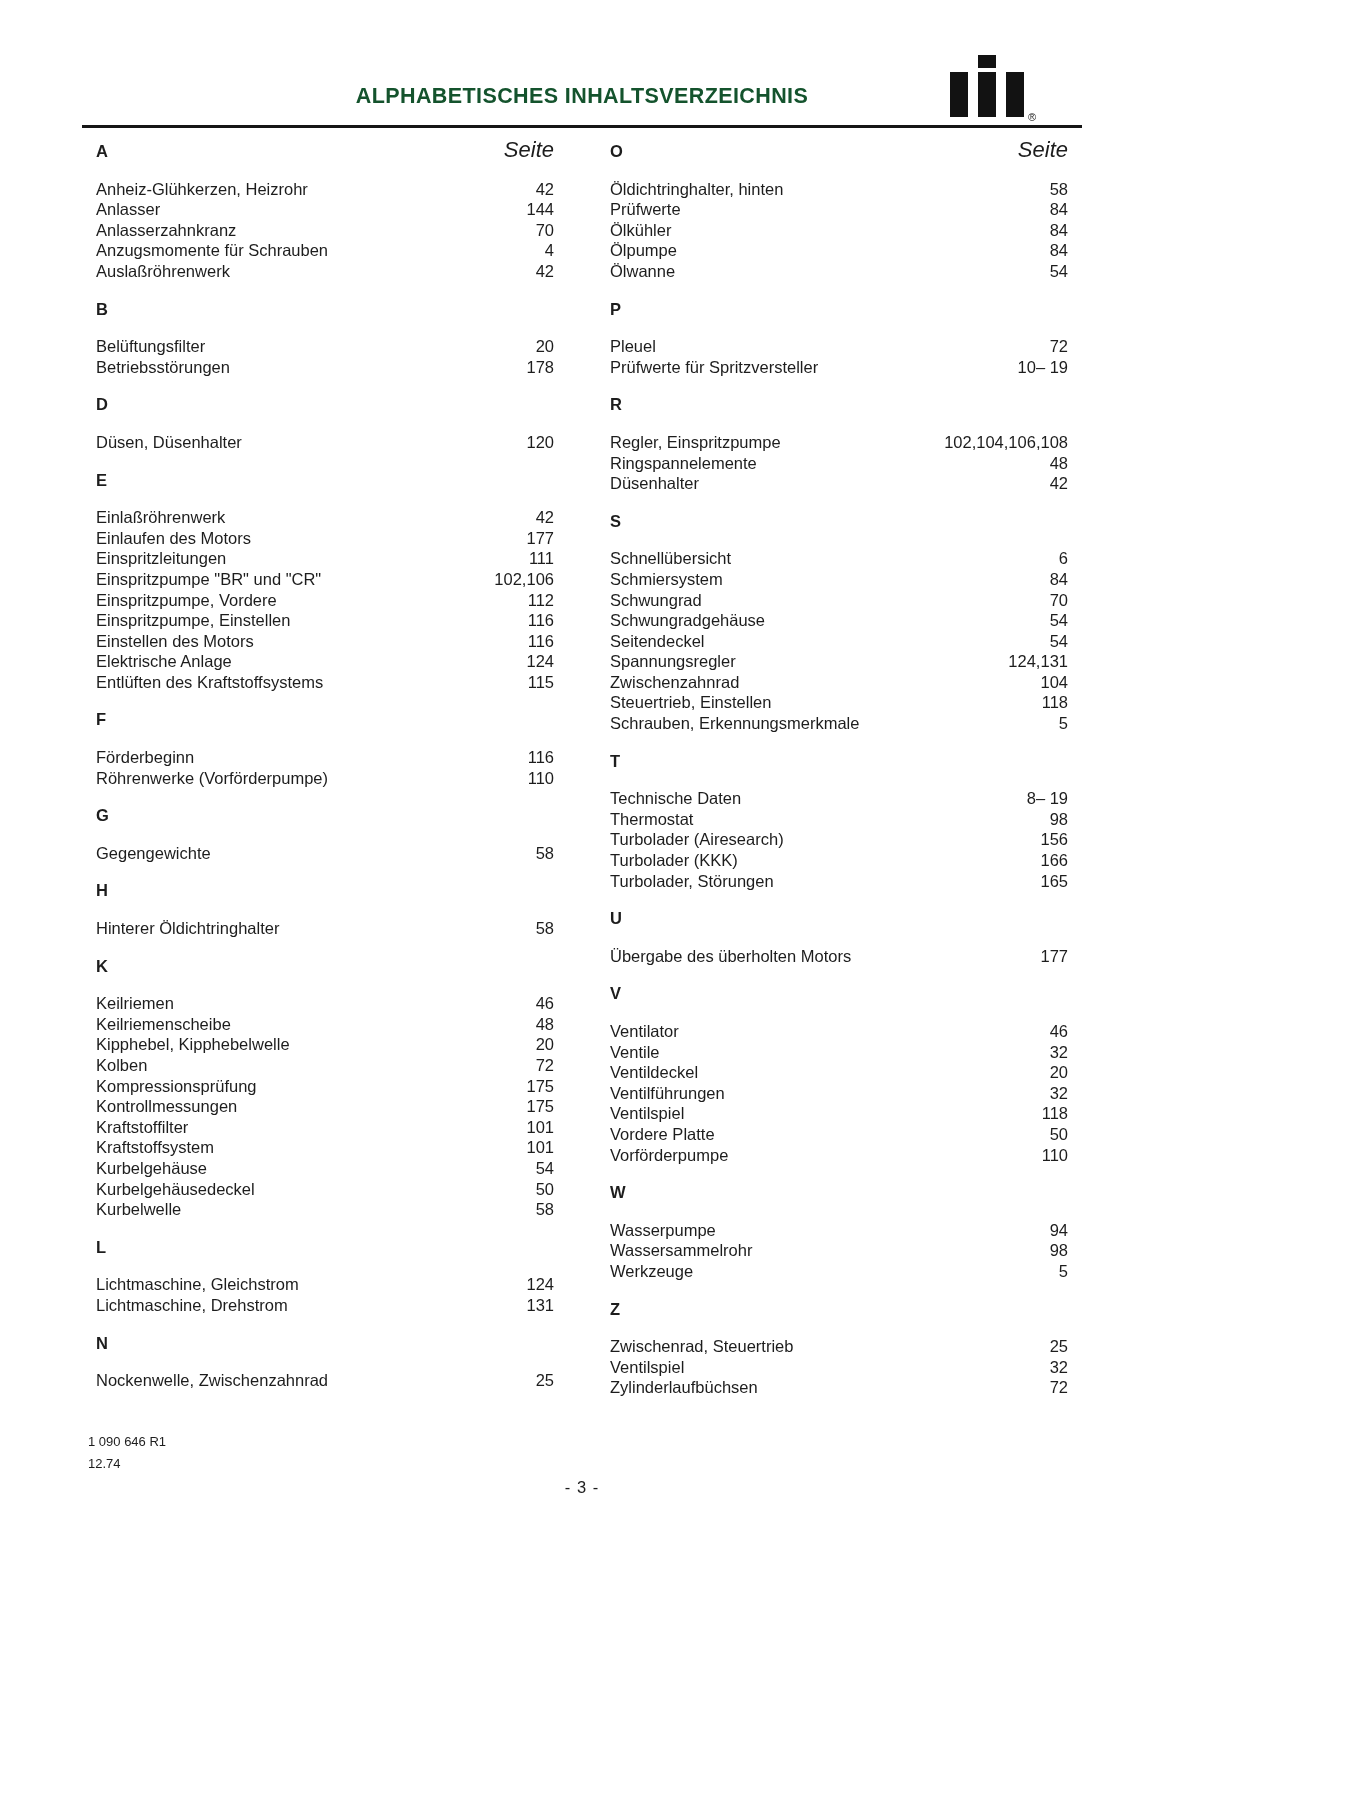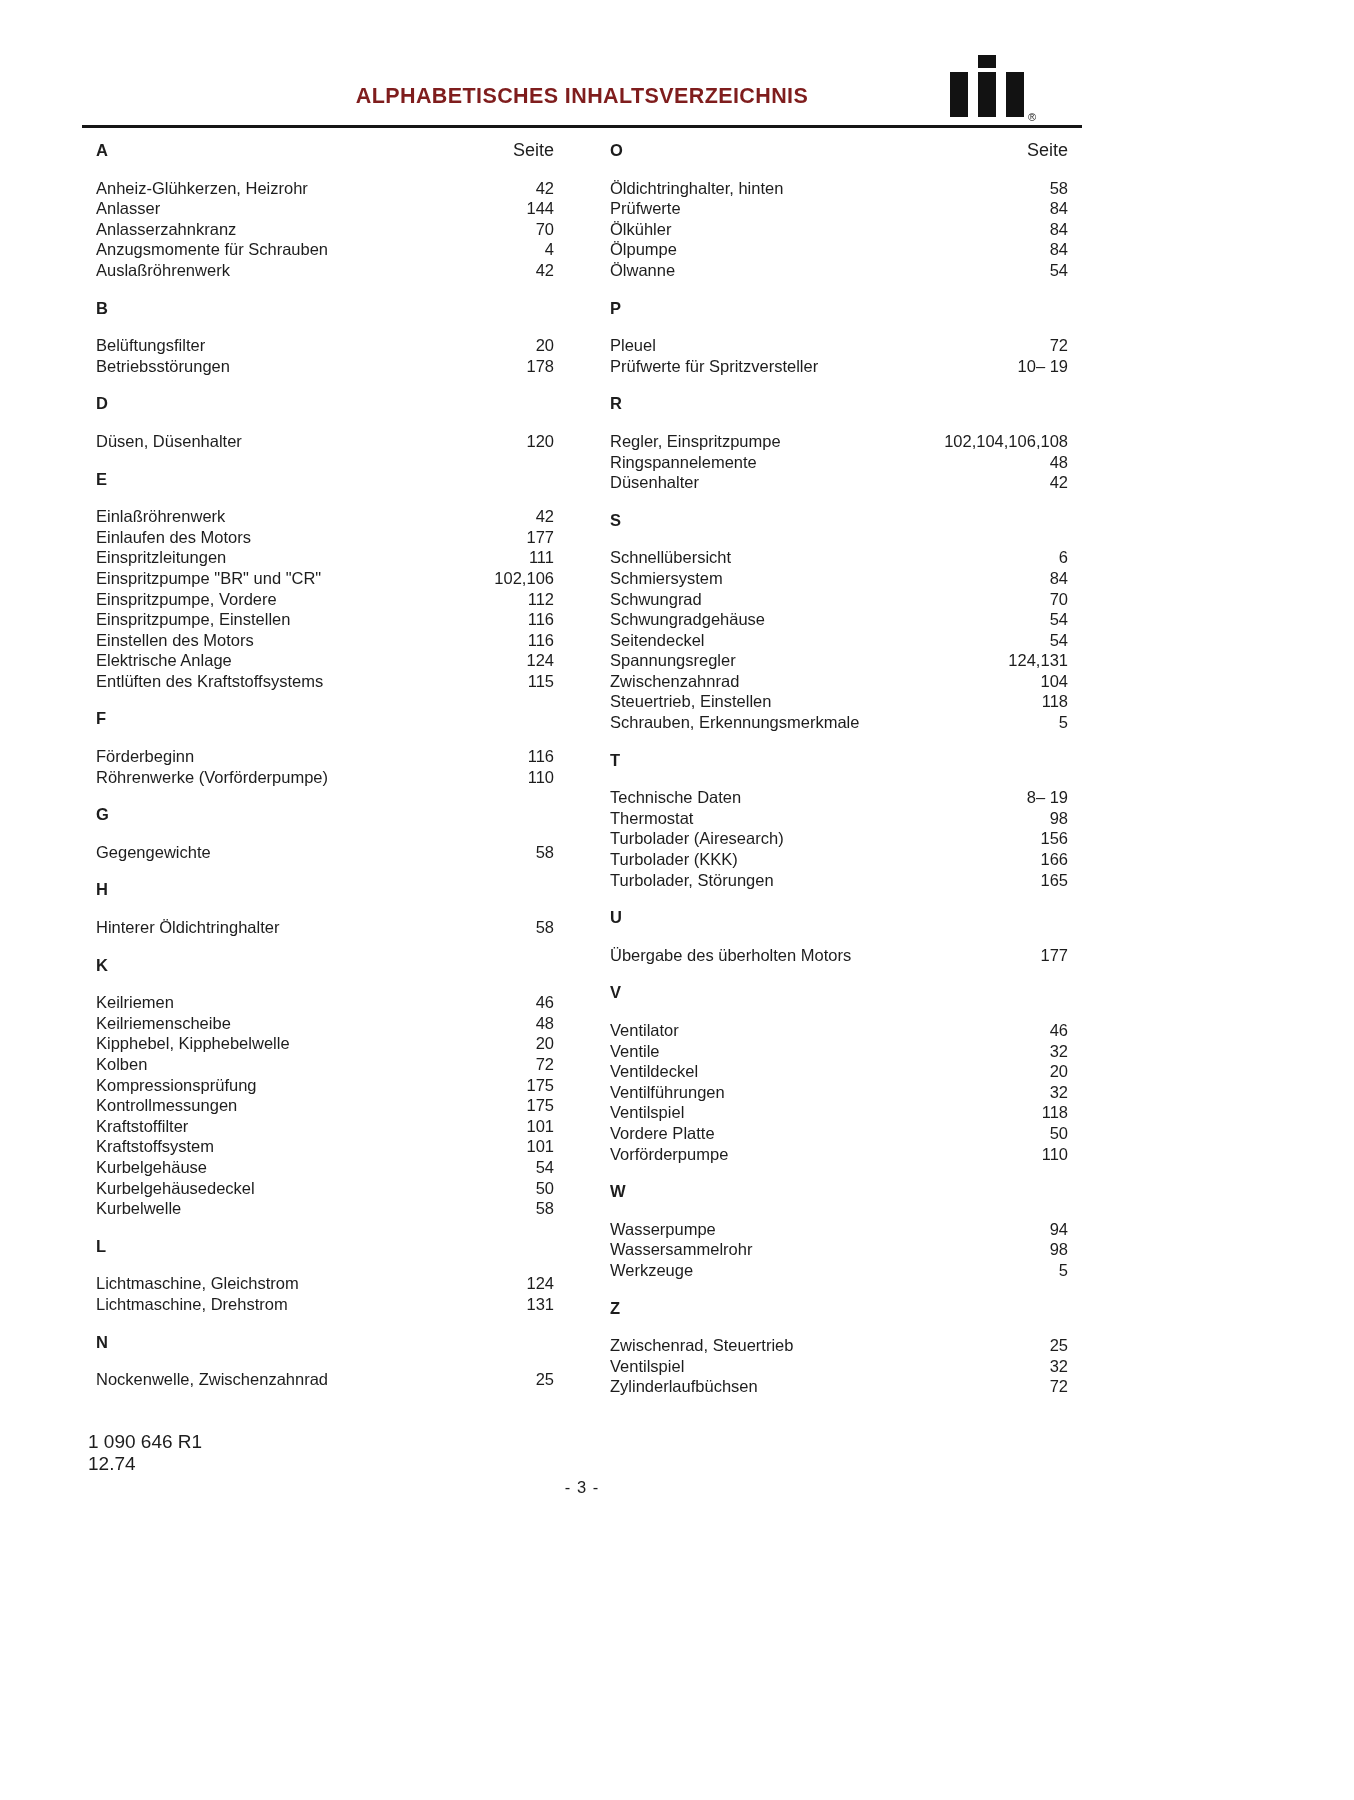--- a/index.html
+++ b/index.html
@@ -18,21 +18,21 @@
     left: 96px;
     top: 0;
     width: 972px;
   }
   .title {
     margin-top: 84px;
     text-align: center;
     font-weight: 700;
     font-size: 21.5px;
     letter-spacing: 0.4px;
-    color: #7f1d1d;
+    color: #14532d;
   }
   .rule {
     border-top: 3px solid #161616;
     margin: 16px -14px 0 -14px;
   }
   .columns {
     display: flex;
     gap: 56px;
     margin-top: 12px;
   }
@@ -42,21 +42,22 @@
     justify-content: space-between;
     align-items: baseline;
     font-weight: 700;
     font-size: 16.5px;
     line-height: 20.6px;
     margin: 17px 0 17px 0;
   }
   .group-header.first { margin-top: 0; }
   .seite {
     font-weight: 400;
-    font-size: 18px;
+    font-style: italic;
+    font-size: 22px;
   }
   .entry {
     display: flex;
     justify-content: space-between;
     align-items: baseline;
     font-size: 16.5px;
     line-height: 20.6px;
   }
   .entry .label { padding-right: 12px; }
   .entry .pagenum { text-align: right; white-space: pre; flex-shrink: 0; }
@@ -71,21 +72,21 @@
     position: absolute;
     right: -12px;
     bottom: -6px;
     font-size: 11px;
     color: #222;
   }
   .footer-doc {
     position: absolute;
     left: 88px;
     top: 1431px;
-    font-size: 19px;
+    font-size: 13px;
     line-height: 22px;
   }
   .page-number {
     position: absolute;
     left: 96px;
     top: 1478px;
     width: 972px;
     text-align: center;
     font-size: 16.5px;
     letter-spacing: 1px;

